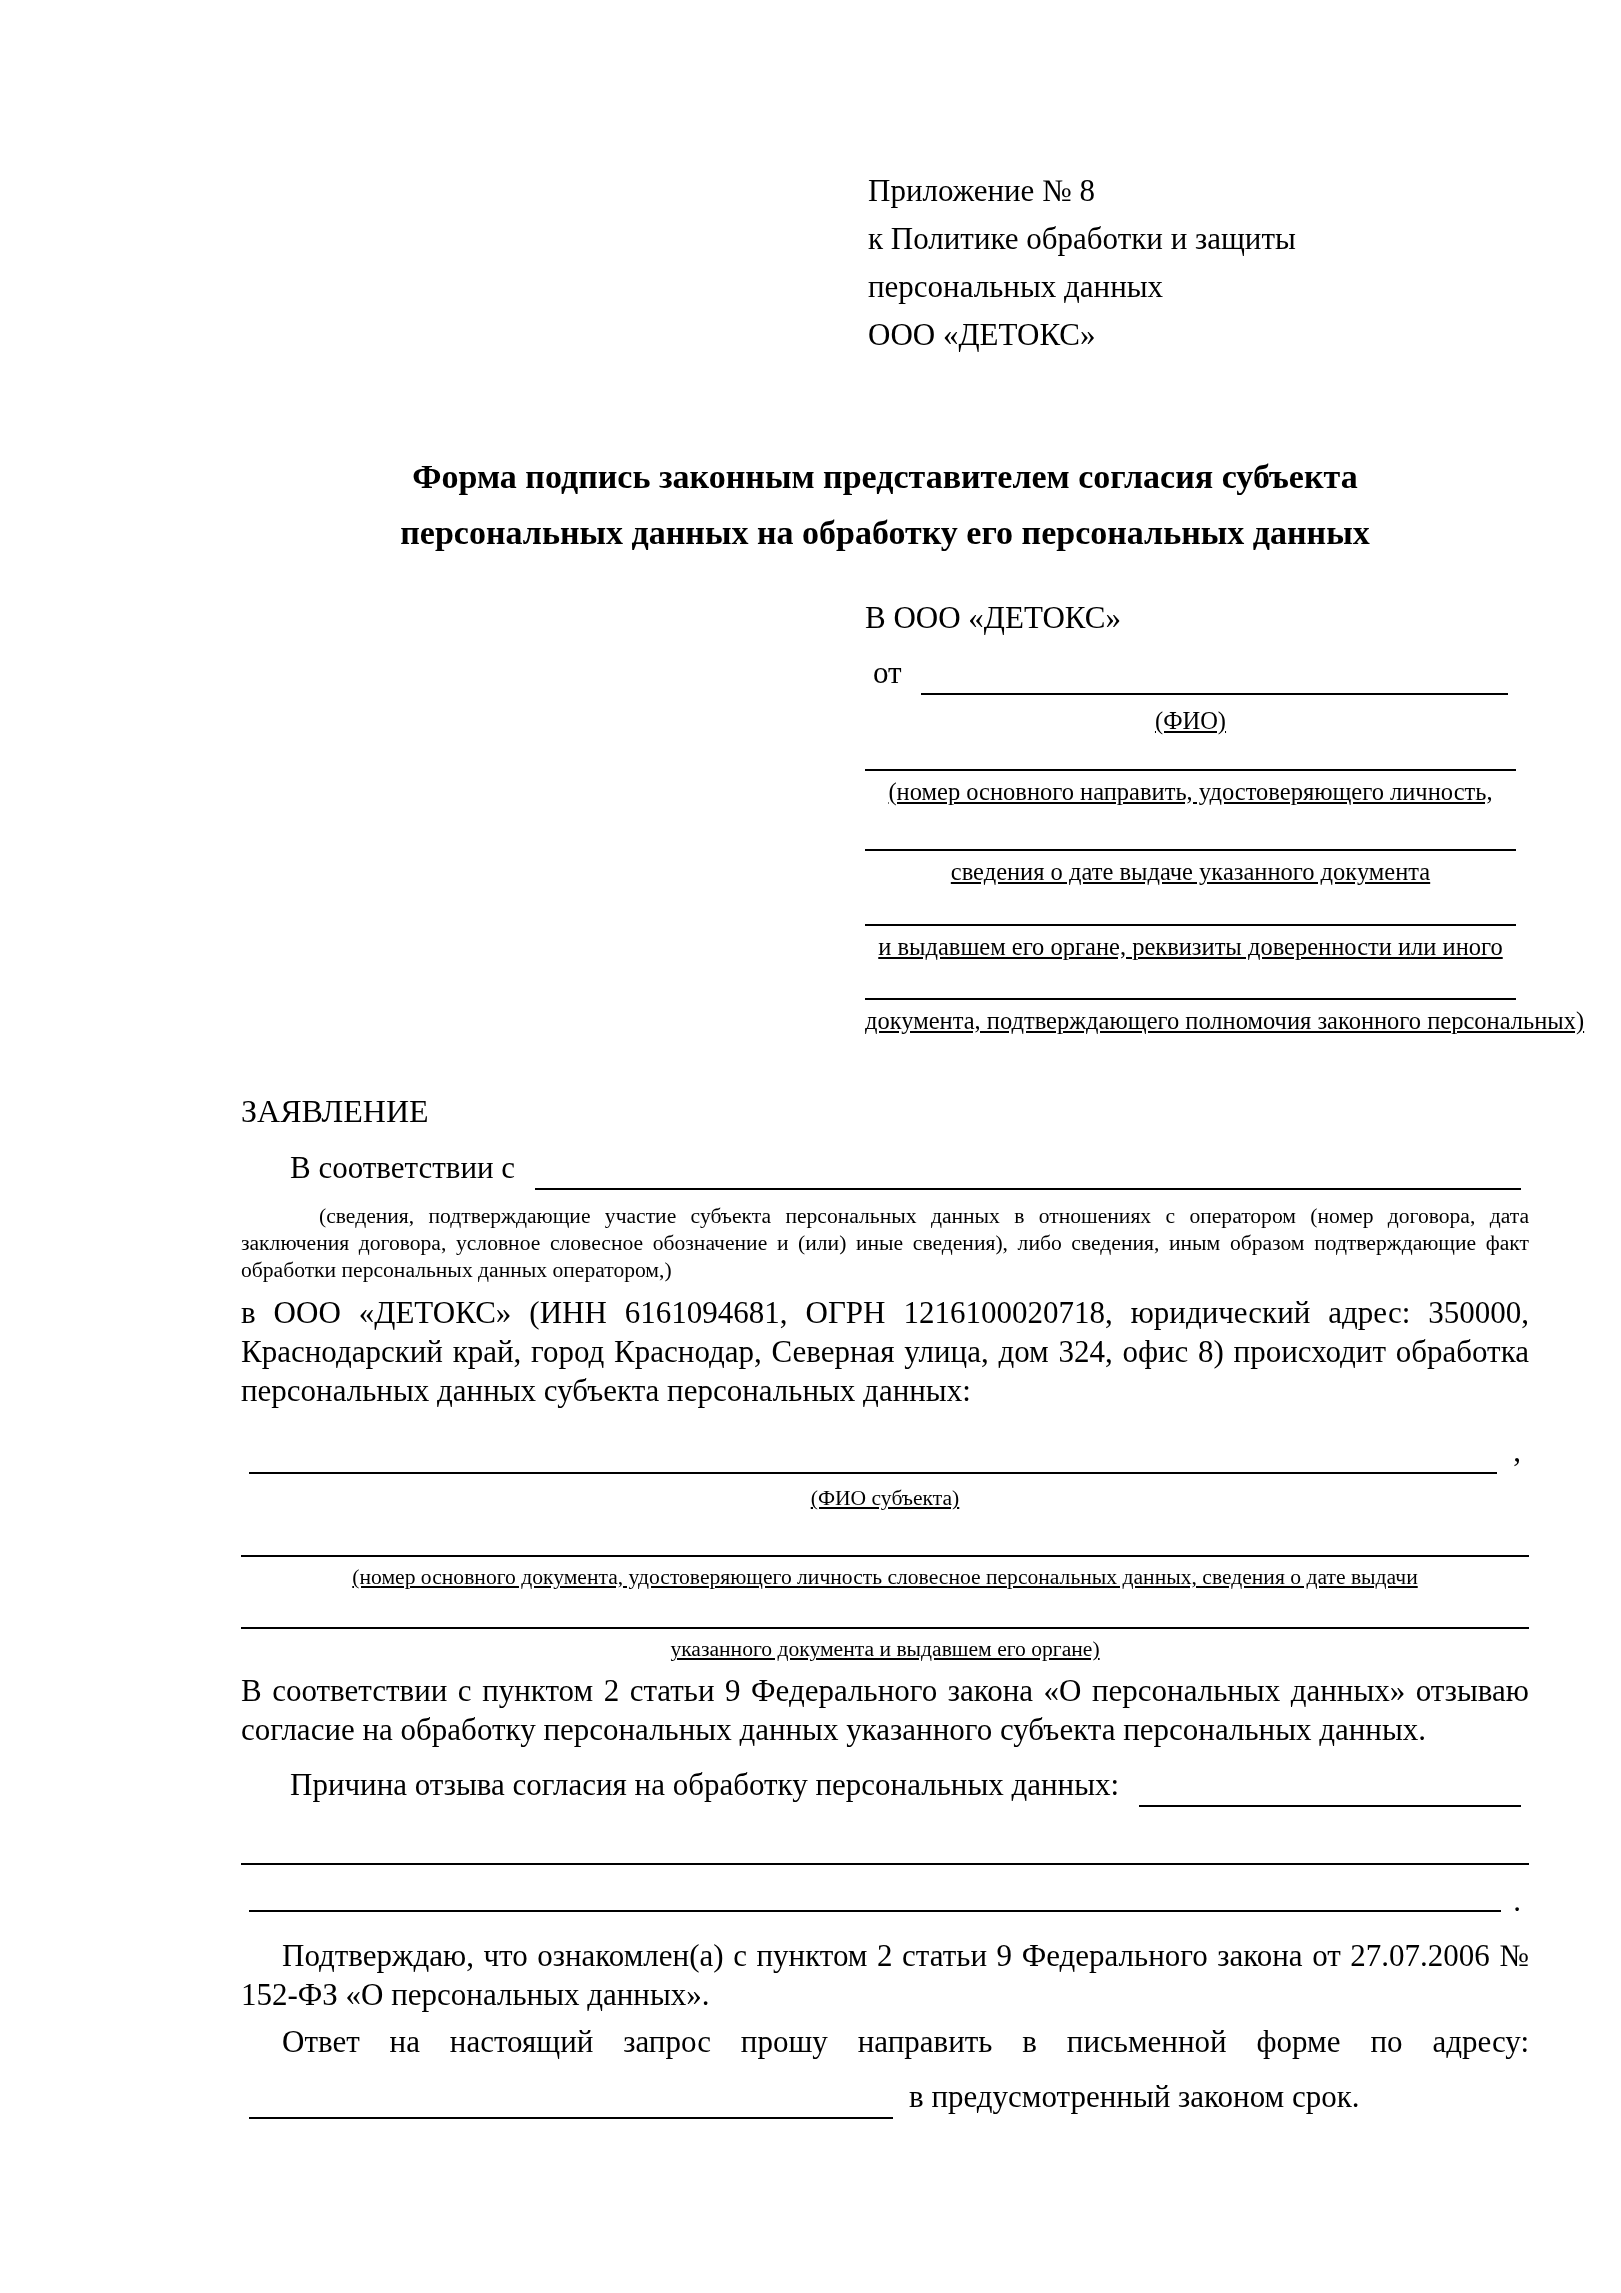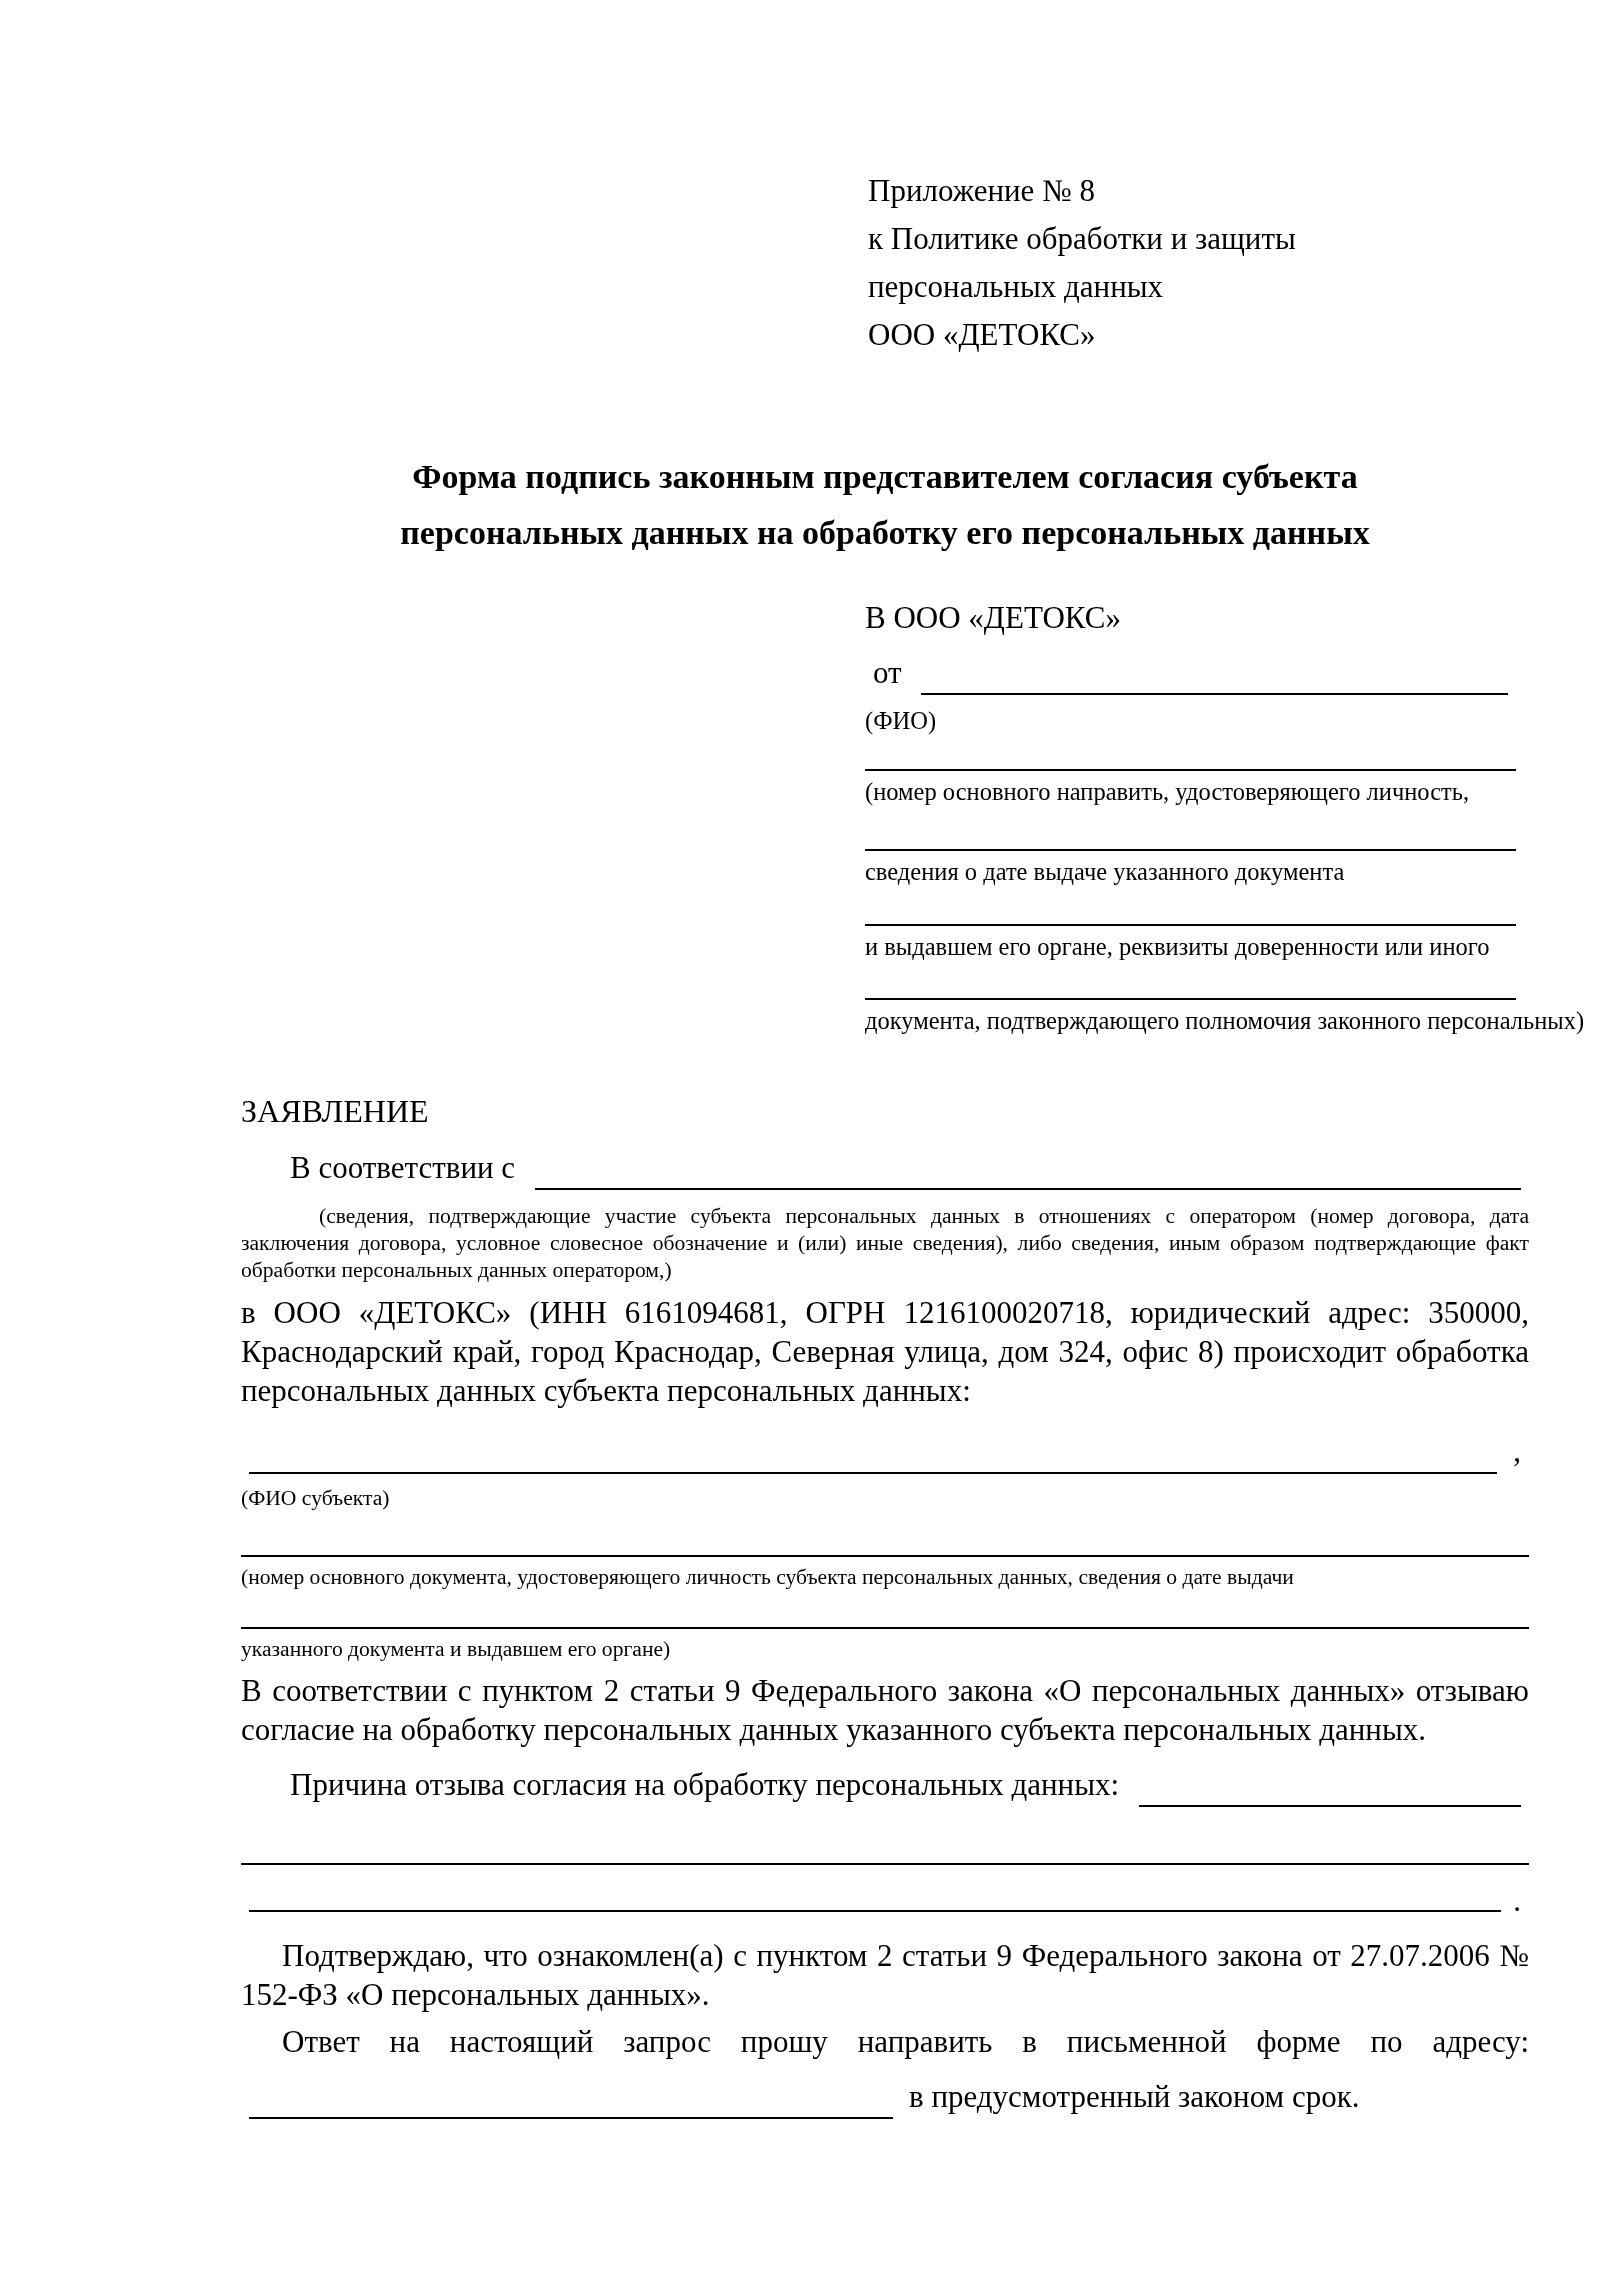--- a/index.html
+++ b/index.html
@@ -16,21 +16,21 @@
   
   .title { margin-top:98px; text-align:center; font-weight:bold; font-size:34px; line-height:48px; }
   
   .addr { margin-top:41px; margin-left:624px; width:667px; }
   .frow { display:flex; }
   .flbl { margin-right:11.8px; }
   .fill { flex:1; border-bottom:2.9px solid #000; margin-bottom:4.9px; }
   .uline { border-bottom:2.9px solid #000; }
   .h30 { height:29px; } .h40 { height:39px; } .h34 { height:33px; }
   .h38 { height:37px; } .h32 { height:31px; } .h46 { height:45px; }
-  .ucap { font-size:21.6px; line-height:25.5px; margin-top:2.9px; }
+  .ucap { font-size:21.6px; line-height:25.5px; text-align:center; margin-top:2.9px;text-decoration:underline; }
   .addr .ucap { font-size:24.5px; white-space:nowrap; }
   
   .zayav { margin-top:57px; text-align:left; font-size:32px; line-height:41px; }
   .row { display:flex; }
   .ind { padding-left:41px; }
   .ind > span:first-child { margin-right:11.8px; }
   .small { margin-top:3.9px; font-size:21.6px; line-height:27.4px; text-align:justify; text-indent:78px; }
   .bj { margin-top:3.9px; text-align:justify; }
   .ti { text-indent:41px; }
   .jl { text-align-last:justify; }
@@ -86,21 +86,21 @@
 
   <div class="bj">в ООО «ДЕТОКС» (ИНН 6161094681, ОГРН 1216100020718, юридический адрес: 350000, Краснодарский край, город Краснодар, Северная улица, дом 324, офис 8) происходит обработка персональных данных субъекта персональных данных:</div>
 
   <div class="row comma-row">
     <span class="fill"></span>
     <span>,</span>
   </div>
   <div class="ucap">(ФИО субъекта)</div>
 
   <div class="uline h38"></div>
-  <div class="ucap">(номер основного документа, удостоверяющего личность субъекта персональных данных, сведения о дате выдачи</div>
+  <div class="ucap">(номер основного документа, удостоверяющего личность словесное персональных данных, сведения о дате выдачи</div>
   <div class="uline h32"></div>
   <div class="ucap">указанного документа и выдавшем его органе)</div>
 
   <div class="bj">В соответствии с пунктом 2 статьи 9 Федерального закона «О персональных данных» отзываю согласие на обработку персональных данных указанного субъекта персональных данных.</div>
 
   <div class="row ind">
     <span>Причина отзыва согласия на обработку персональных данных:</span>
     <span class="fill"></span>
   </div>
   <div class="uline h46"></div>

